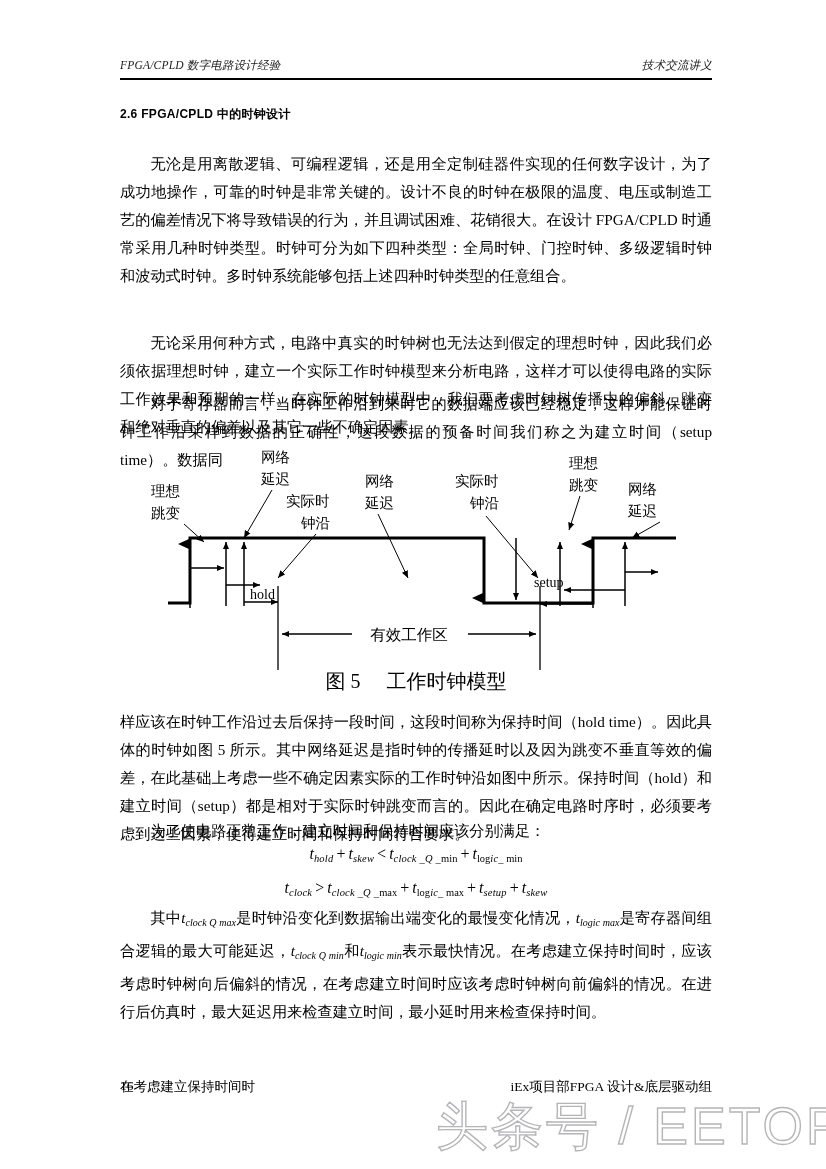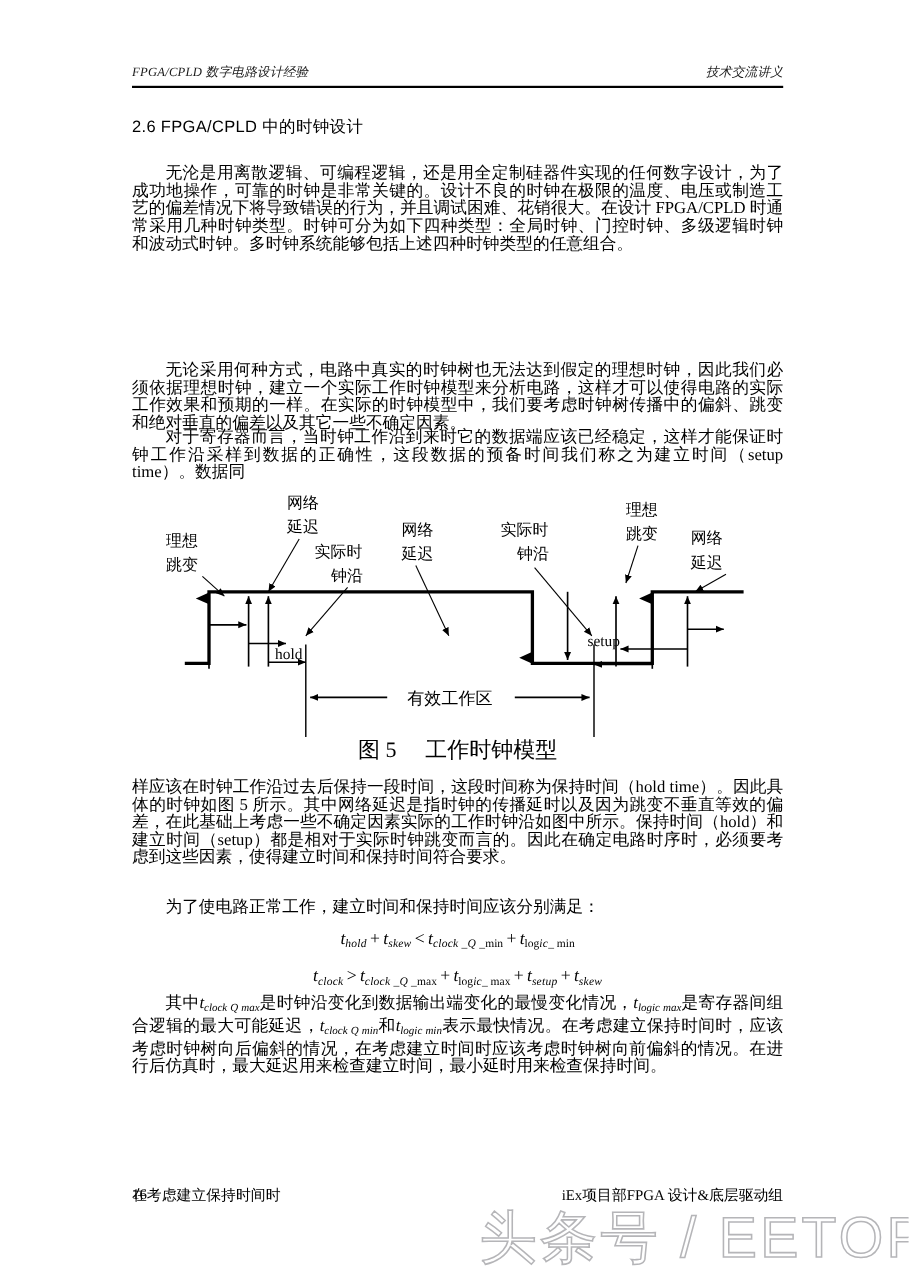--- a/index.html
+++ b/index.html
@@ -43,32 +43,32 @@
     height: 2px;
     background: #000000;
   }
 
   
   .section-heading {
     position: absolute;
     left: 120px;
     top: 106px;
     font-family: "Liberation Sans", sans-serif;
-    font-weight: normal;
-    font-size: 15px;
+    font-weight: bold;
+    font-size: 12px;
     letter-spacing: 0.3px;
   }
 
   
   .body-block {
     position: absolute;
     left: 120px;
     width: 592px;
     font-size: 15.2px;
-    line-height: 16px;
+    line-height: 28px;
     text-align: justify;
     text-justify: inter-ideograph;
   }
   .indent { text-indent: 2em; }
 
   .p1 { top: 150px; }
   .p2 { top: 283px; margin-top: 46px; }
   .p3 { top: 390px; }
   .p4 { top: 708px; }
   .p5 { top: 817px; }

